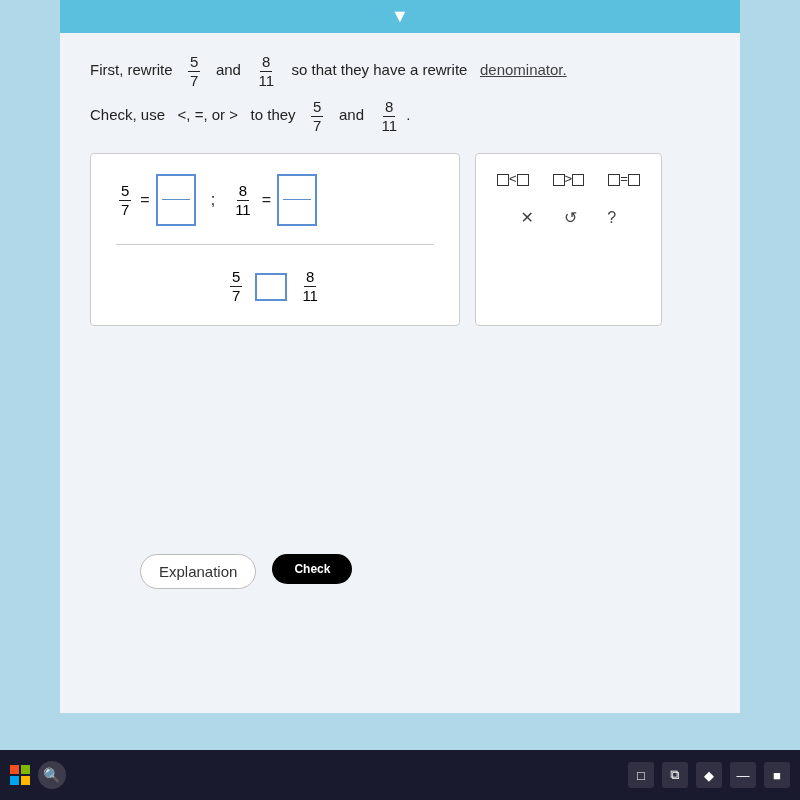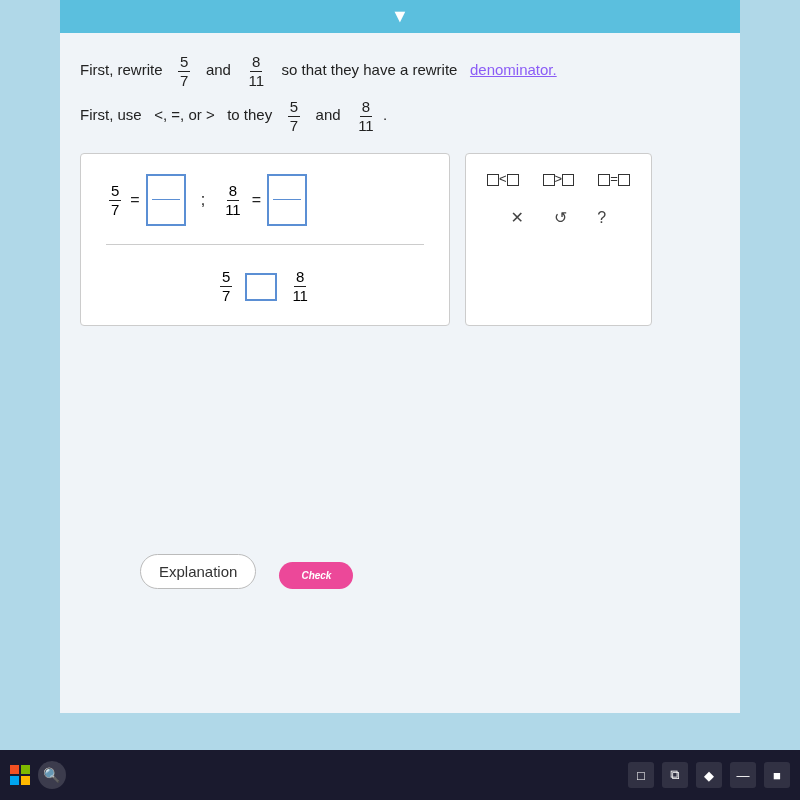--- a/index.html
+++ b/index.html
@@ -11,21 +11,21 @@
       font-family: Arial, sans-serif;
       overflow: hidden;
       position: relative;
     }
 
     
     .content-area {
       background: #f0f4f8;
       margin: 3px 60px;
       margin-top: 0;
-      padding: 20px 30px 30px 20px;
+      padding: 20px 30px 30px 30px;
       min-height: 680px;
       position: relative;
     }
 
     
     .chevron-bar {
       display: flex;
       justify-content: center;
       background: #5bbfde;
       padding: 6px;
@@ -60,21 +60,21 @@
       line-height: 1.2;
     }
 
     .fraction .denominator {
       padding: 0 2px;
       line-height: 1.2;
     }
 
     .underline-link {
       text-decoration: underline;
-      color: #8b5cf6;
+      color: #404040;
     }
 
     
     .problem-container {
       display: flex;
       gap: 15px;
       margin-top: 18px;
     }
 
     .left-box {
@@ -209,45 +209,44 @@
       padding: 3px 6px;
     }
 
     
     .bottom-bar {
       position: absolute;
       bottom: 110px;
       left: 60px;
       right: 60px;
       display: flex;
-      align-items: flex-end;
-      gap: 23px;
+      align-items: flex-start;
+      gap: 16px;
       padding: 14px 20px;
     }
 
     .explanation-btn {
       background: white;
       border: 1.5px solid #bbb;
       border-radius: 20px;
       padding: 8px 18px;
       font-size: 15px;
       color: #333;
       cursor: pointer;
     }
 
     .check-btn {
-      background: #ec4899;
+      background: #000000;
       border: none;
       border-radius: 20px;
       padding: 8px 22px;
-      font-size: 10px;
+      font-size: 12px;
       color: white;
       cursor: pointer;
       font-weight: bold;
-      font-style: italic;
     }
 
     
     .taskbar {
       position: absolute;
       bottom: 0;
       left: 0;
       right: 0;
       height: 50px;
       background: #1a1a2e;
@@ -329,21 +328,21 @@
       <span class="numerator">8</span>
       <span class="denominator">11</span>
     </span>
     &nbsp;
     <span>so that they have a rewrite</span>
     &nbsp;
     <span class="underline-link">denominator.</span>
   </div>
 
   <div class="instruction-line">
-    <span>First, use</span>
+    <span>Check, use</span>
     &nbsp;
     <span>&lt;, =, or &gt;</span>
     &nbsp;
     <span>to they</span>
     &nbsp;
     <span class="fraction">
       <span class="numerator">5</span>
       <span class="denominator">7</span>
     </span>
     &nbsp;

